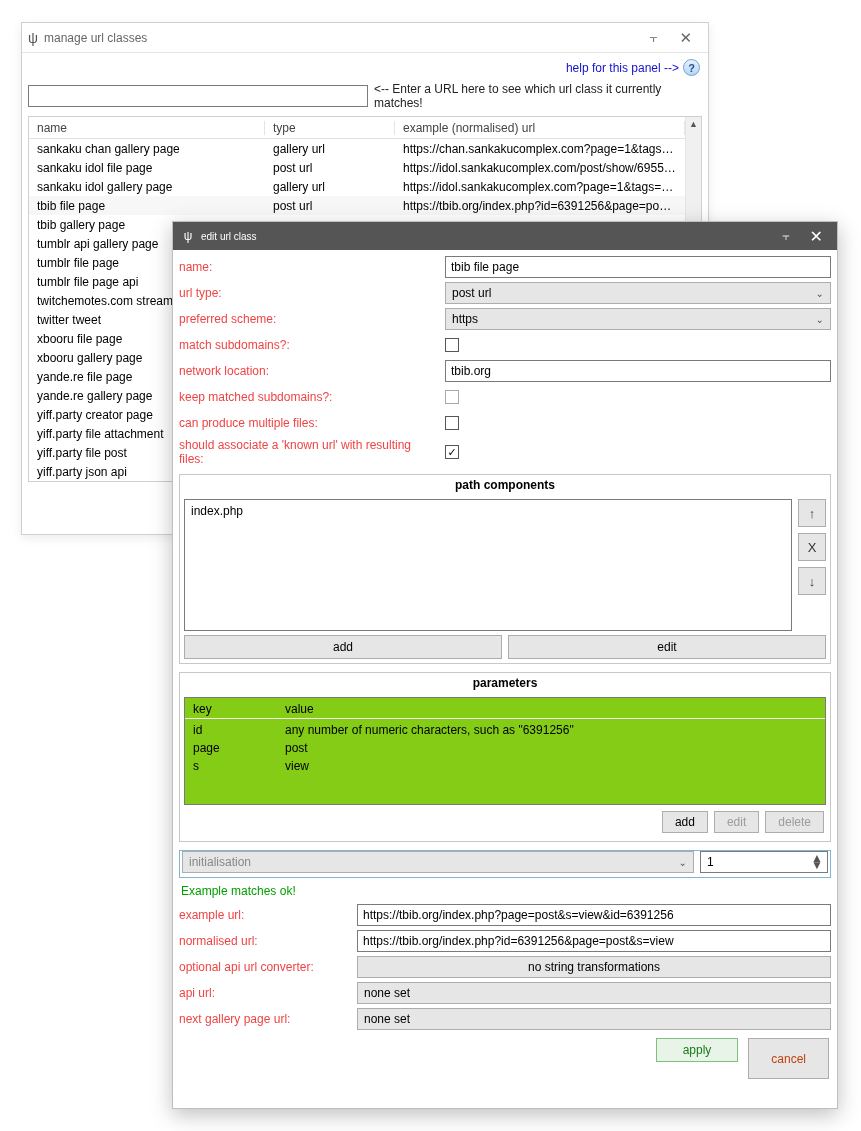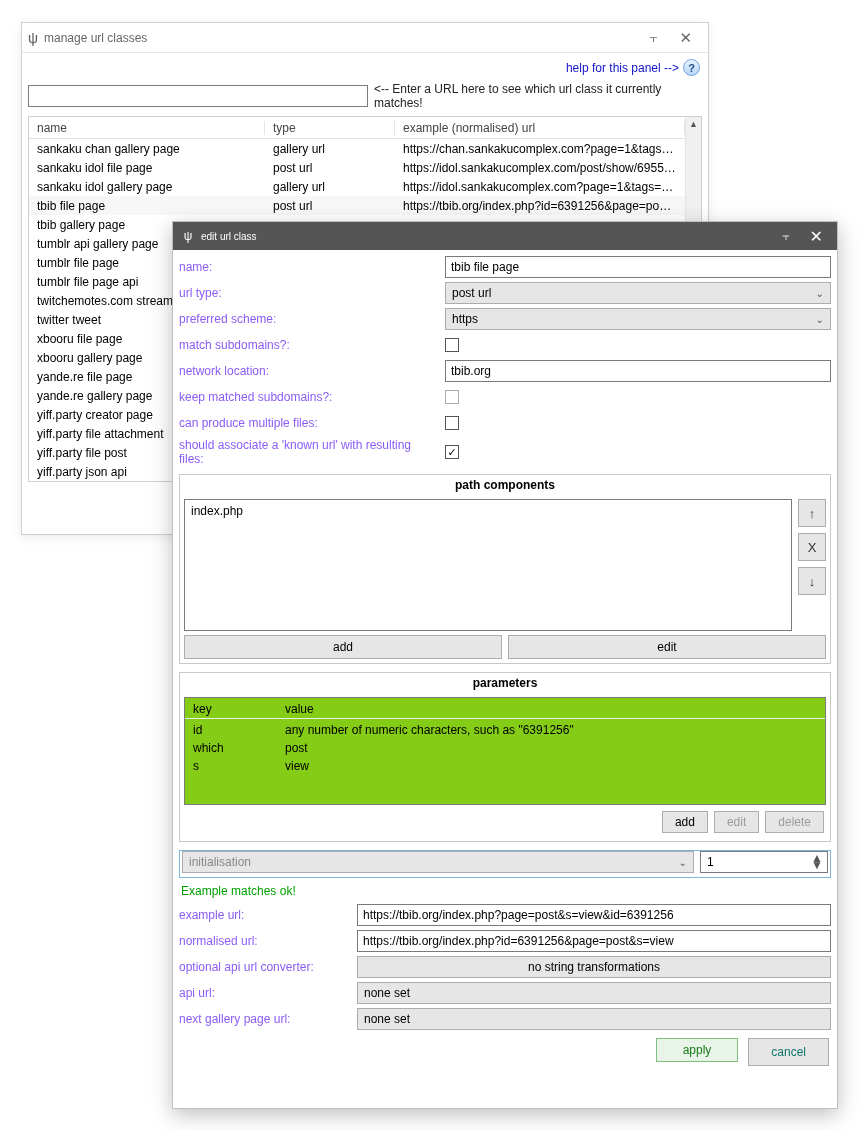--- a/index.html
+++ b/index.html
@@ -35,21 +35,21 @@
   .grid-scroll .arrow.dn { bottom:2px; }
   
   .win2 { position:absolute; left:172px; top:221px; width:666px; height:888px; background:#fff; border:1px solid #bfbfbf; box-shadow:0 6px 20px rgba(0,0,0,0.25); display:flex; flex-direction:column; }
   .win2-titlebar { height:28px; background:#555; color:#fff; display:flex; align-items:center; padding:0 4px 0 6px; }
   .win2-titlebar .app-icon { width:18px; display:inline-flex; align-items:center; justify-content:center; margin-right:4px; color:#fff; background:#555; }
   .win2-titlebar .title { flex:1; font-size:10px; }
   .win2-titlebar .glyph { color:#ddd; padding:0 10px; font-size:12px; }
   .win2-titlebar .close-x { color:#fff; padding:0 10px; font-size:16px; }
   .win2-body { padding:6px; display:flex; flex-direction:column; gap:4px; flex:1; }
   .form-row { display:flex; align-items:center; min-height:22px; gap:6px; }
-  .form-row label { flex:0 0 260px; color:#8b5cf6; }
+  .form-row label { flex:0 0 260px; color:#ef4444; }
   .form-row .field { flex:1; }
   .textbox { width:100%; height:22px; border:1px solid #7a7a7a; background:#fff; padding:0 5px; }
   .combo { width:100%; height:22px; border:1px solid #adadad; background:#e6e6e6; display:flex; align-items:center; padding:0 6px; justify-content:space-between; }
   .combo .chev { color:#555; font-size:10px; }
   .chk { width:14px; height:14px; border:1px solid #555; display:inline-flex; align-items:center; justify-content:center; background:#fff; font-size:11px; line-height:1; }
   .section { border:1px solid #c8c8c8; margin-top:4px; display:flex; flex-direction:column; }
   .section-title { text-align:center; font-weight:bold; padding:3px 0; }
   .section-body { padding:4px; display:flex; flex-direction:column; gap:4px; }
   .listbox { border:1px solid #7a7a7a; background:#fff; padding:4px 6px; height:132px; overflow:hidden; }
   .sidebtns { display:flex; flex-direction:column; gap:6px; }
@@ -68,21 +68,21 @@
   .smallbtn { height:22px; padding:0 12px; border:1px solid #adadad; background:#e6e6e6; display:flex; align-items:center; justify-content:center; }
   .smallbtn.disabled { color:#9c9c9c; }
   .next-section .combo-row { display:flex; gap:6px; padding:0 2px 4px 2px; }
   .next-section .combo { flex:1; }
   .spinner { flex:0 0 128px; height:22px; border:1px solid #7a7a7a; background:#fff; padding:0 4px 0 6px; display:flex; align-items:center; justify-content:space-between; }
   .spin-arrows { display:flex; flex-direction:column; font-size:7px; color:#555; line-height:7px; }
   .status-ok { color:#00a000; padding:2px 0 2px 2px; }
   .form-row.small label { flex:0 0 172px; }
   .bottom-buttons { display:flex; justify-content:flex-end; gap:10px; padding:4px 2px 2px 0; }
   .apply-btn { height:24px; padding:0 26px; border:1px solid #7fbf7f; background:#e9f4e9; color:#1a7a1a; display:flex; align-items:center; justify-content:center; }
-  .cancel-btn { height:28px; padding:0 22px; border:1px solid #adadad; background:#e6e6e6; color:#0f766e; display:flex; align-items:center; justify-content:center; }
+  .cancel-btn { height:41px; padding:0 22px; border:1px solid #adadad; background:#e6e6e6; color:#c2410c; display:flex; align-items:center; justify-content:center; }
 </style>
 </head>
 <body>
 
 <div class="win1">
   <div class="win1-titlebar">
     <span class="app-icon">ψ</span>
     <span class="title">manage url classes</span>
     <span class="glyph">⫟</span>
     <span class="close-x">✕</span>
@@ -289,21 +289,21 @@
           <div class="param-head">
             <div class="pcol key">key</div>
             <div class="pcol val">value</div>
           </div>
           <div class="param-rows" id="param-rows">
               <div class="param-row">
                 <div class="pcol key">id</div>
                 <div class="pcol val">any number of numeric characters, such as "6391256"</div>
               </div>
               <div class="param-row">
-                <div class="pcol key">which</div>
+                <div class="pcol key">page</div>
                 <div class="pcol val">post</div>
               </div>
               <div class="param-row">
                 <div class="pcol key">s</div>
                 <div class="pcol val">view</div>
               </div>
             </div>
         </div>
         <div class="rightbtns">
           <div class="smallbtn">add</div>

